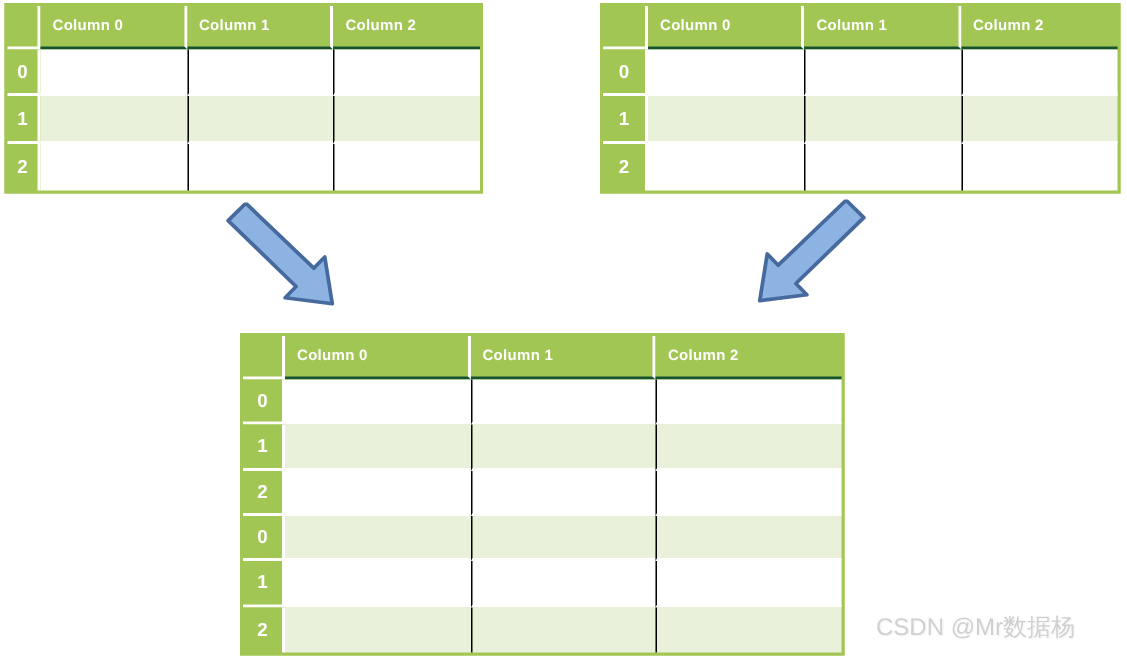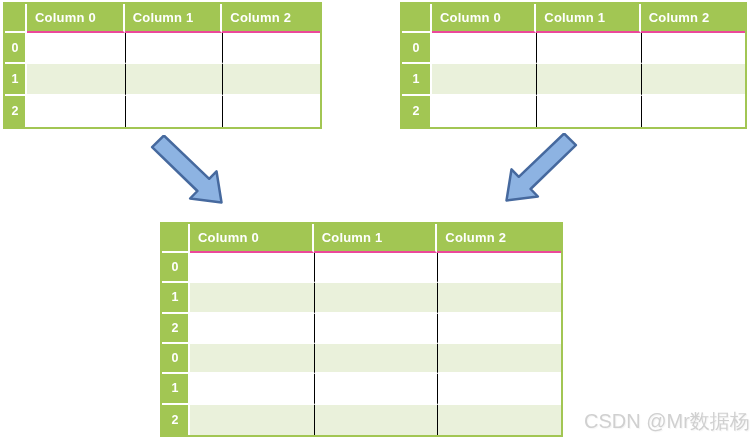--- a/index.html
+++ b/index.html
@@ -22,23 +22,23 @@
   .tbl-c{left:160px;top:222px;width:403px;height:215px;
     grid-template-columns:28px 1fr 1fr 1fr;
     grid-template-rows:29px repeat(6,1fr);}
   .cell{box-sizing:border-box;min-width:0;min-height:0;}
   .corner{
     background:var(--table-green,#a2c653);
     border-right:2px solid #fff;border-bottom:2px solid #fff;
   }
   .hcell{
     background:var(--table-green,#a2c653);
-    color:var(--header-text,#fff);font-weight:bold;font-size:13px;
+    color:var(--header-text,#fff);font-weight:bold;font-size:10px;
     display:flex;align-items:center;padding-left:8px;
-    border-right:2px solid #fff;border-bottom:2px solid #ec4899;
+    border-right:2px solid #fff;border-bottom:2px solid #14532d;
     letter-spacing:.2px;white-space:nowrap;
   }
   .hcell.last{border-right:none;}
   .icell{
     background:var(--table-green,#a2c653);
     color:var(--header-text,#fff);font-weight:bold;font-size:12.5px;
     display:flex;align-items:center;justify-content:center;
     border-right:2px solid #fff;border-bottom:2px solid #fff;
   }
   .dcell{
@@ -51,21 +51,21 @@
   .arrow{position:absolute;width:80px;height:74px;}
   .arrow polygon{
     fill:var(--arrow-fill,#8db3e2);
     stroke:var(--arrow-stroke,#46699e);
     stroke-width:2.5;stroke-linejoin:round;
   }
   .arrow-left{left:150px;top:135px;}
   .arrow-right{left:498px;top:133px;transform:scaleX(-1);}
   .watermark{
     position:absolute;left:584px;top:410px;
-    font-size:20px;line-height:1.1;white-space:nowrap;
+    font-size:16px;line-height:1.1;white-space:nowrap;
     color:var(--watermark-gray,#d0d0d0);
     text-shadow:1px 1px 1px #f5f5f5;
   }
 </style>
 </head>
 <body>
 
 <div class="stage">
 
   <div class="tbl tbl-a">

